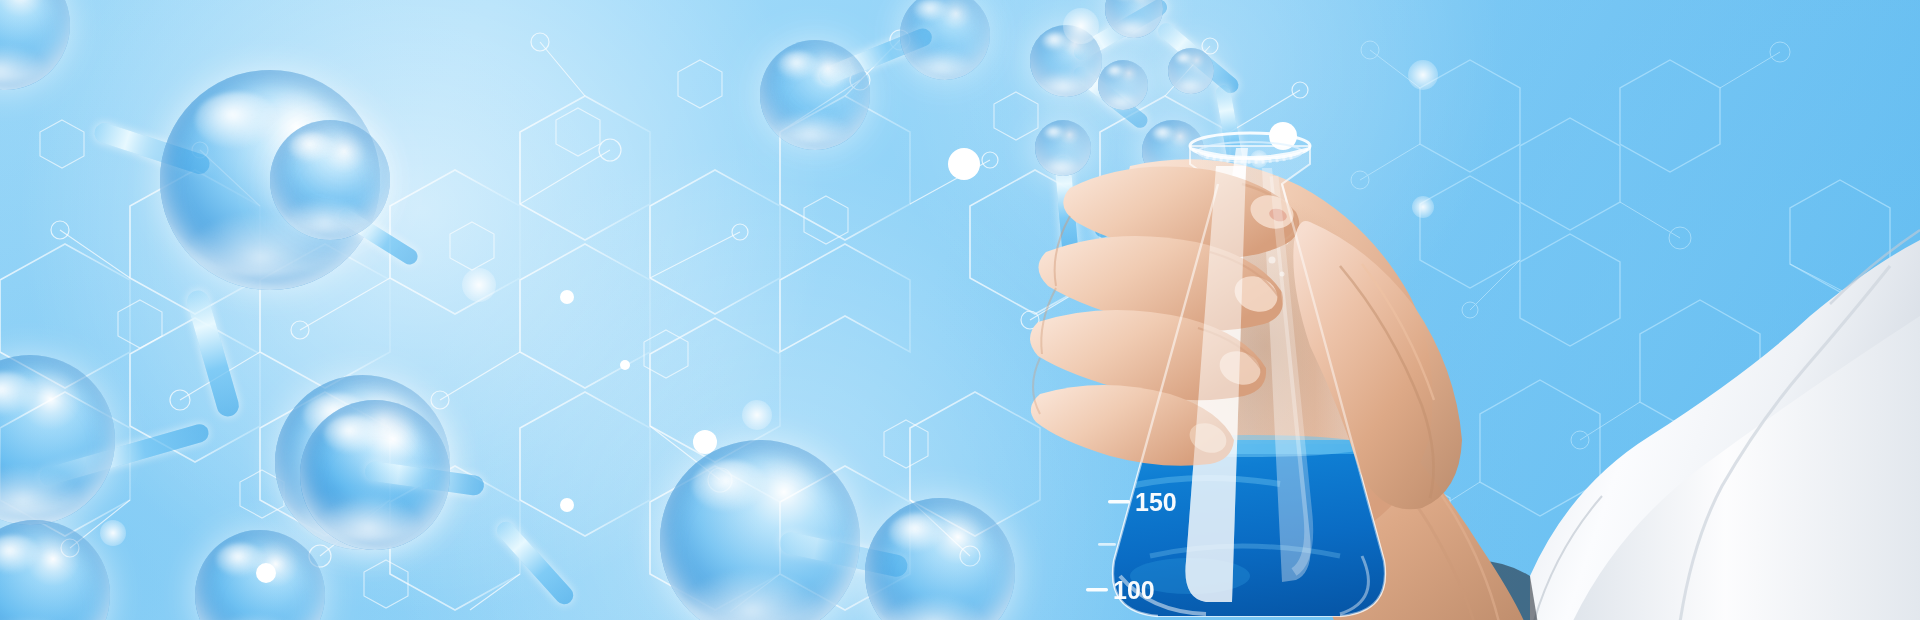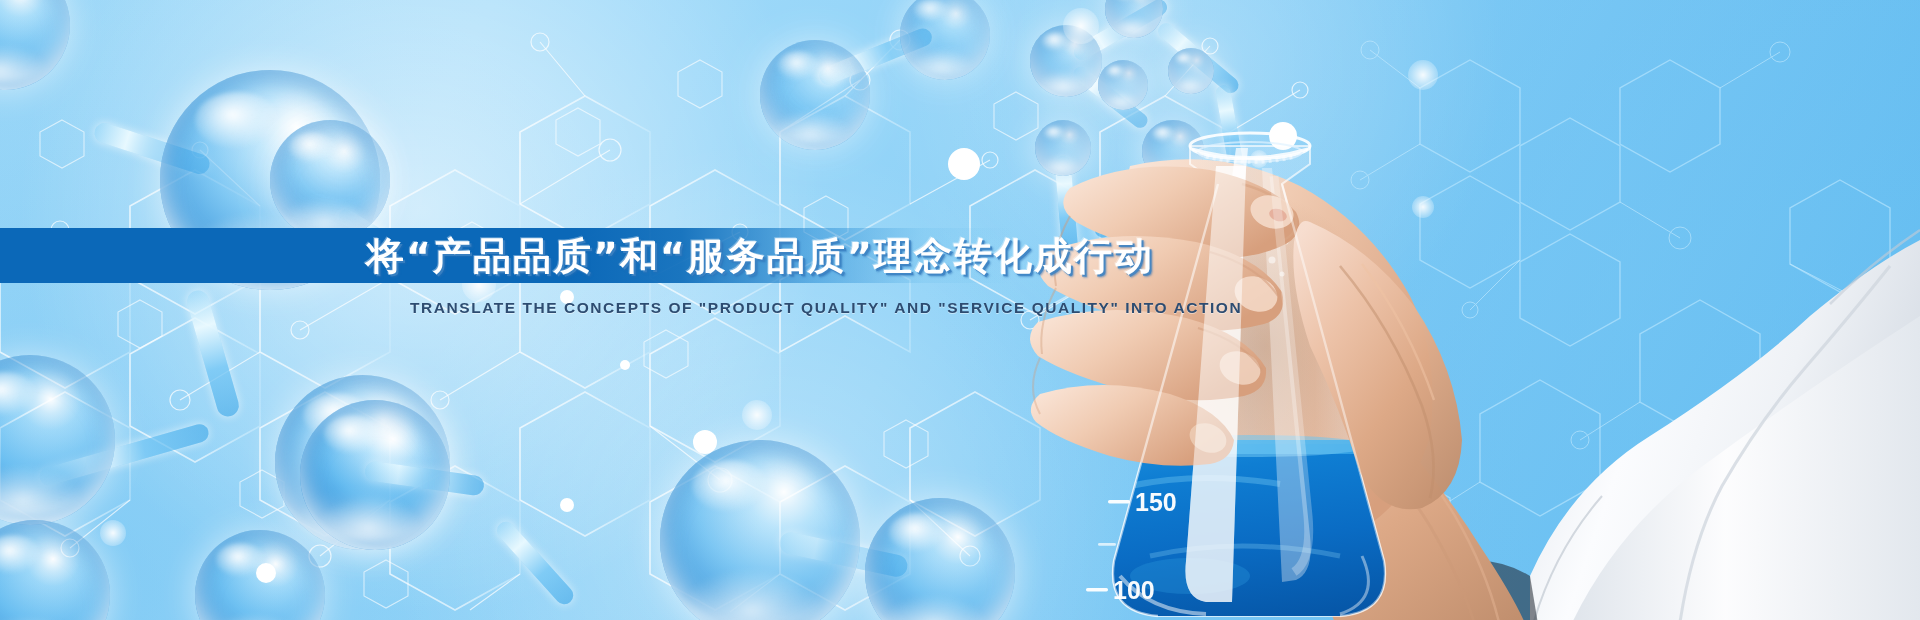--- a/index.html
+++ b/index.html
@@ -526,20 +526,14 @@
 
       <g>
         <path d="M208,168 L104,545 Q96,596 148,600" stroke="#ffffff" stroke-opacity="0.55" stroke-width="2.4" fill="none"></path>
         <path d="M272,168 L374,545 Q382,596 330,600" stroke="#ffffff" stroke-opacity="0.45" stroke-width="2.4" fill="none"></path>
         <path d="M206,150 L176,545 Q172,582 196,586 L222,586 L236,150 Z" fill="#ffffff" opacity="0.52"></path>
         <path d="M264,160 L298,500 Q302,544 284,556" stroke="#ffffff" stroke-width="9" fill="none" opacity="0.26"></path>
       </g>
     </svg>
   </div>
 
-  <div class="text-block">
-    <div class="headline-wrap">
-      <h1 class="headline">将“产品品质”和“服务品质”理念转化成行动</h1>
-    </div>
-    <p class="subhead">TRANSLATE THE CONCEPTS OF "PRODUCT QUALITY" AND "SERVICE QUALITY" INTO ACTION</p>
-  </div>
 
 </div>
 
 </body></html>

